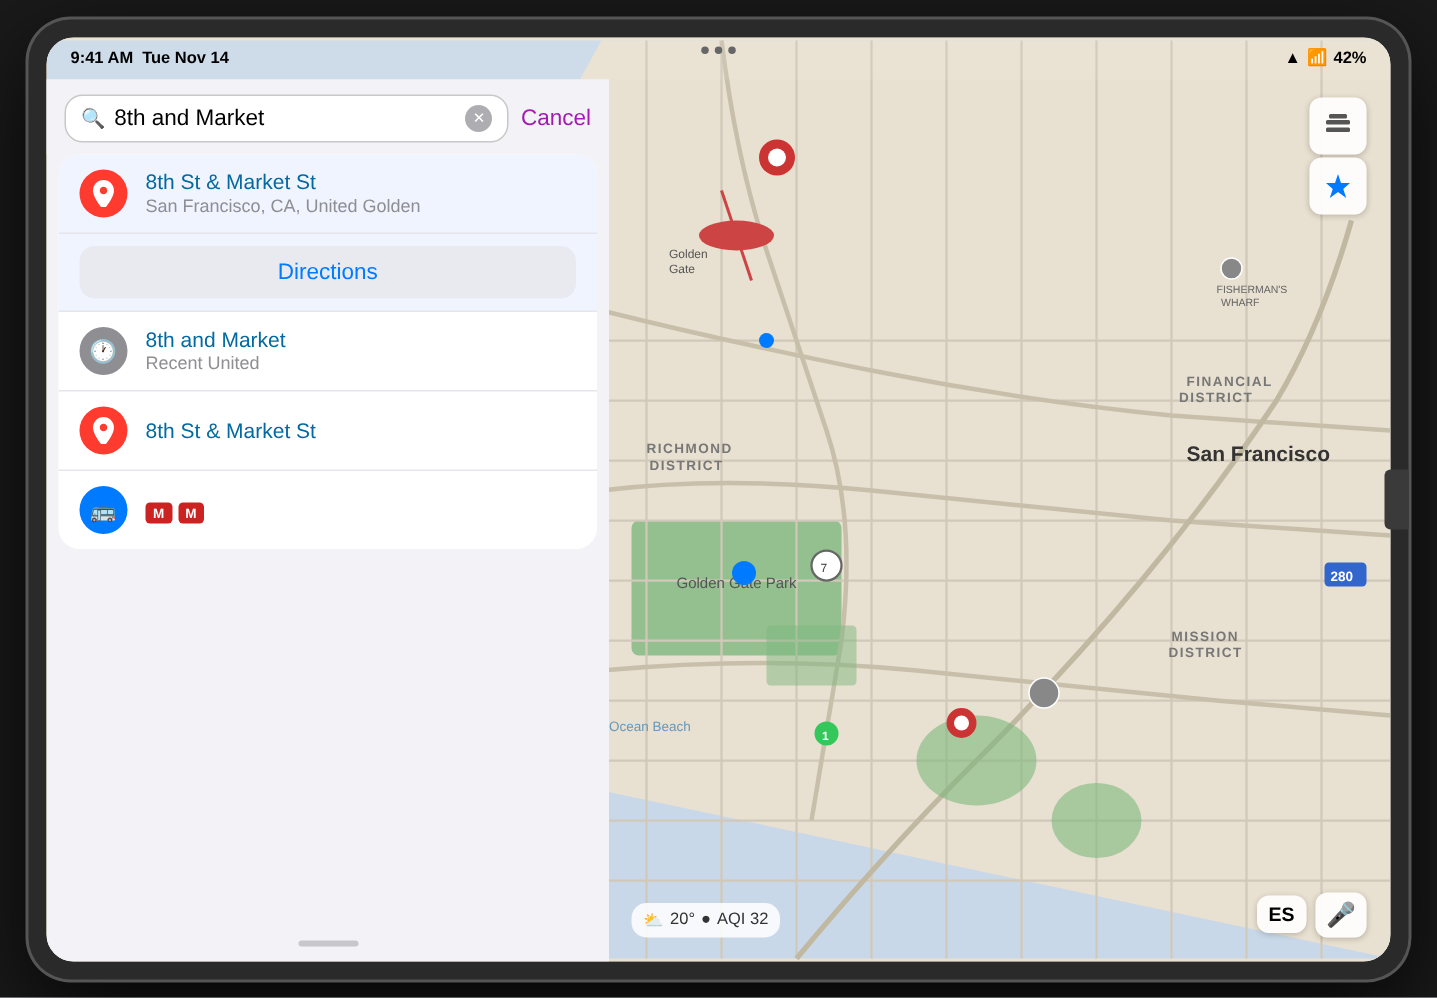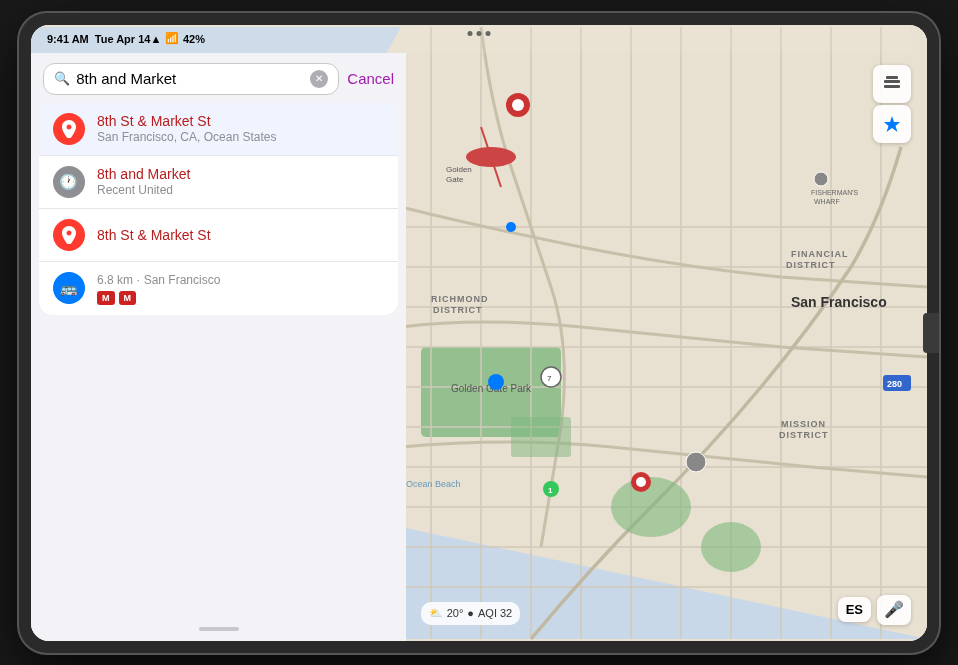--- a/index.html
+++ b/index.html
@@ -44,25 +44,25 @@
     
     .map-area {
       position: absolute;
       top: 0; left: 0; right: 0; bottom: 0;
       background: #e8e0d0;
       overflow: hidden;
     }
     
     .status-bar {
       position: absolute;
-      top: 0; left: 0; right: 16px;
+      top: 0; left: 0; right: 0;
       height: 28px;
       display: flex;
       align-items: center;
-      justify-content: flex-start;
+      justify-content: space-between;
       padding: 0 16px;
       font-size: 11px;
       font-weight: 600;
       color: #000;
       z-index: 100;
       background: rgba(255,255,255,0.1);
     }
     .status-left { display: flex; align-items: center; gap: 6px; }
     .status-right { display: flex; align-items: center; gap: 4px; }
     
@@ -148,21 +148,21 @@
       flex-shrink: 0;
       font-size: 16px;
     }
     .result-icon.red { background: #ff3b30; }
     .result-icon.gray { background: #8e8e93; }
     .result-icon.blue { background: #007aff; }
     .result-info { flex: 1; }
     .result-title {
       font-size: 14px;
       font-weight: 500;
-      color: #b91c1c;
+      color: #0369a1;
     }
     .result-subtitle {
       font-size: 12px;
       color: #8e8e93;
       margin-top: 1px;
     }
     
     .directions-btn-wrap {
       padding: 8px 14px;
       background: #f0f4ff;
@@ -303,21 +303,21 @@
 
     <div class="top-dots">
       <div class="dot"></div>
       <div class="dot"></div>
       <div class="dot"></div>
     </div>
 
     <div class="status-bar">
       <div class="status-left">
         <span>9:41 AM</span>
-        <span>Tue Apr 14</span>
+        <span>Tue Nov 14</span>
       </div>
       <div class="status-right">
         <span>▲</span>
         <span>📶</span>
         <span>42%</span>
       </div>
     </div>
 
     <div class="map-area">
       <svg class="map-svg" viewBox="0 0 896 612" xmlns="http://www.w3.org/2000/svg">
@@ -425,24 +425,27 @@
       <div class="results-list">
 
         <div class="result-item highlighted">
           <div class="result-icon red">
             <svg width="14" height="18" viewBox="0 0 14 18" fill="none">
               <path d="M7 0C3.13 0 0 3.13 0 7c0 5.25 7 13 7 13s7-7.75 7-13c0-3.87-3.13-7-7-7zm0 9.5C5.62 9.5 4.5 8.38 4.5 7S5.62 4.5 7 4.5 9.5 5.62 9.5 7 8.38 9.5 7 9.5z" fill="white"></path>
             </svg>
           </div>
           <div class="result-info">
             <div class="result-title">8th St &amp; Market St</div>
-            <div class="result-subtitle">San Francisco, CA, Ocean States</div>
+            <div class="result-subtitle">San Francisco, CA, United Golden</div>
           </div>
         </div>
 
+        <div class="directions-btn-wrap">
+          <button class="directions-btn">Directions</button>
+        </div>
 
         <div class="result-item">
           <div class="result-icon gray" style="font-size:15px;">🕐</div>
           <div class="result-info">
             <div class="result-title">8th and Market</div>
             <div class="result-subtitle">Recent United</div>
           </div>
         </div>
 
         <div class="result-item">
@@ -452,21 +455,20 @@
             </svg>
           </div>
           <div class="result-info">
             <div class="result-title">8th St &amp; Market St</div>
           </div>
         </div>
 
         <div class="result-item">
           <div class="result-icon blue" style="font-size:14px;">🚌</div>
           <div class="result-info">
-            <div class="result-subtitle">6.8 km · San Francisco</div>
             <div class="transit-icons">
               <span class="transit-badge">M</span>
               <span class="transit-badge">M</span>
             </div>
           </div>
         </div>
       </div>
 
       <div class="scroll-indicator"></div>
     </div>

